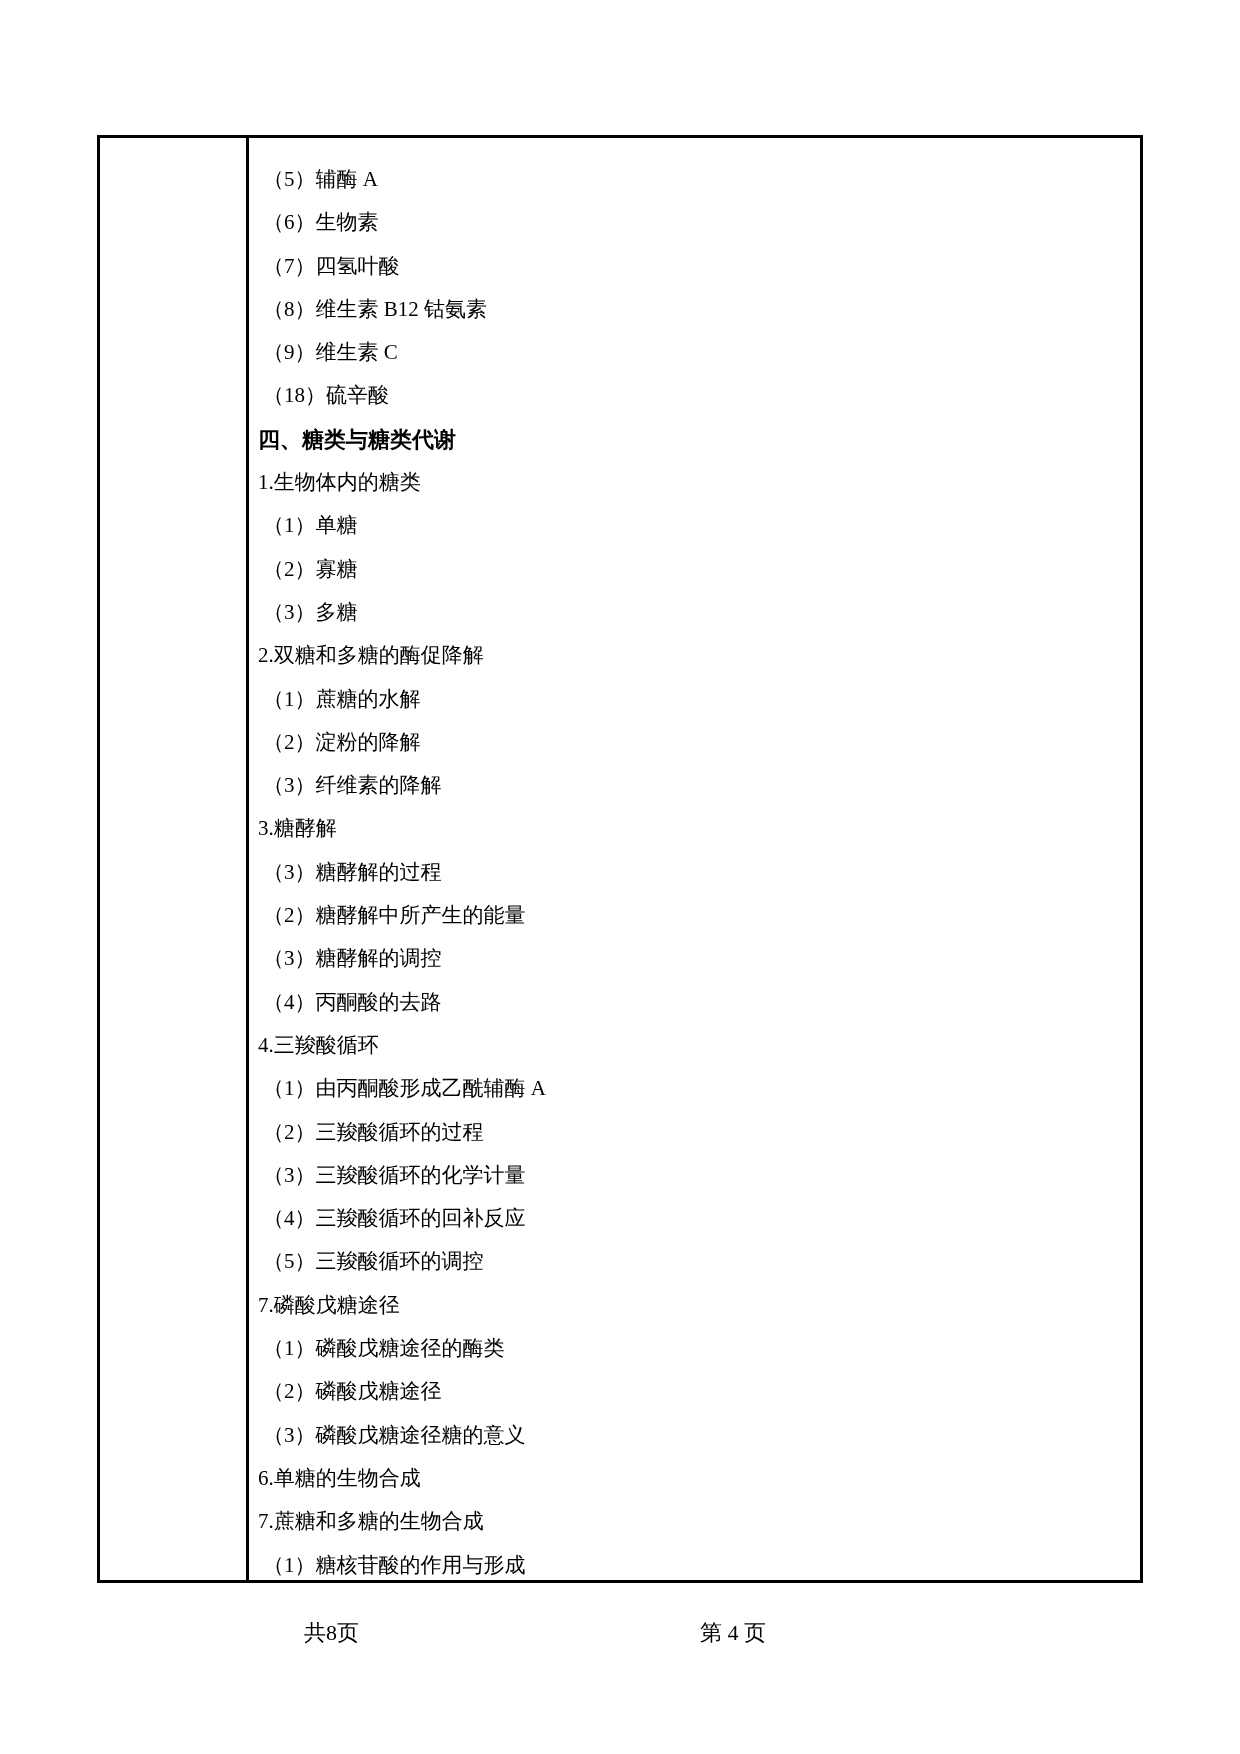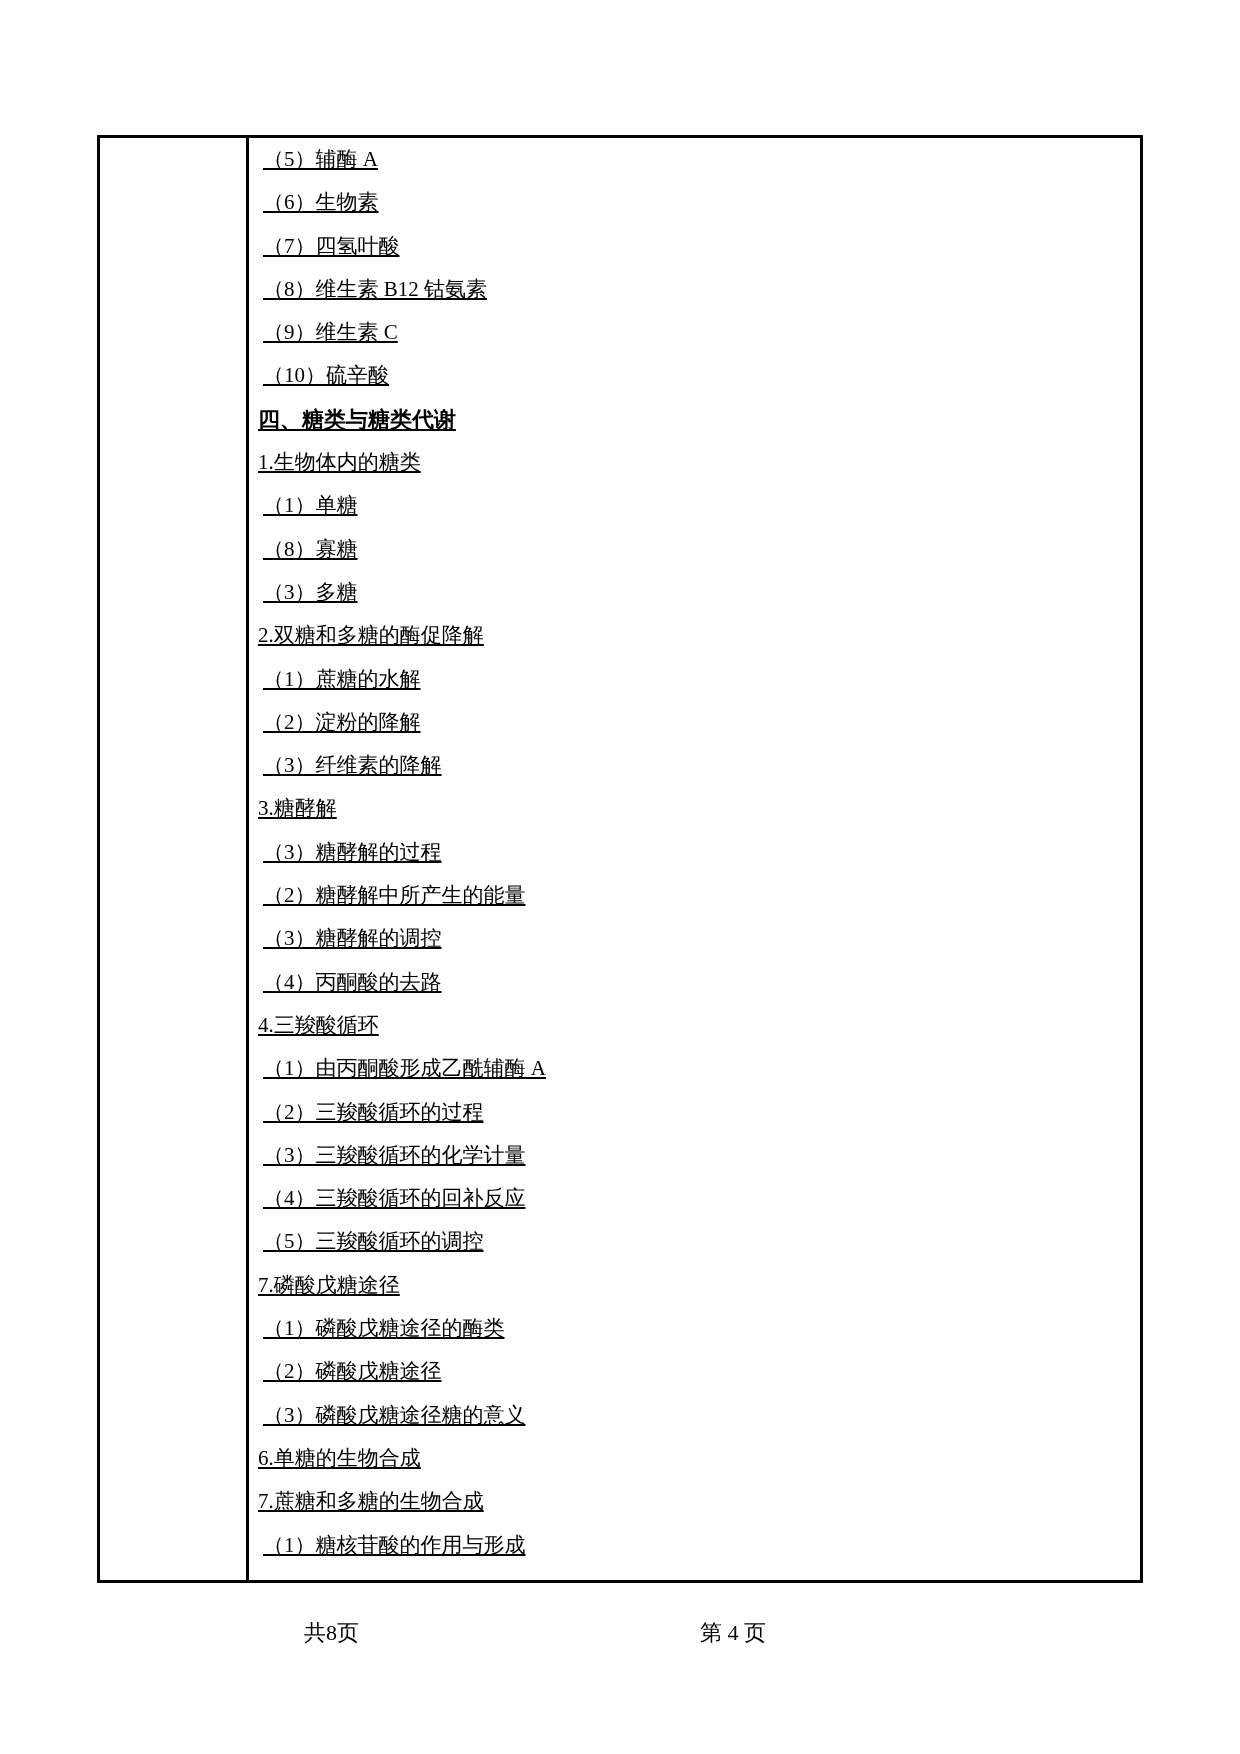--- a/index.html
+++ b/index.html
@@ -26,24 +26,23 @@
     background: #ffffff;
   }
   .cell-left {
     width: 149px;
     flex: 0 0 149px;
     border-right: 3px solid #000000;
     box-sizing: border-box;
   }
   .cell-main {
     flex: 1;
-    padding: 0 12px 0 9px;
+    padding: 20px 12px 0 9px;
     box-sizing: border-box;
     overflow: hidden;
-    text-decoration: underline;
   }
   .line {
     height: 43.3px;
     font-size: 21px;
     line-height: 43.3px;
     white-space: pre;
   }
   .line.sub {
     padding-left: 5px;
   }
@@ -74,25 +73,25 @@
 <body>
 
 <div class="doc-table">
   <div class="cell-left"></div>
   <div class="cell-main">
     <div class="line sub">（5）辅酶 A</div>
     <div class="line sub">（6）生物素</div>
     <div class="line sub">（7）四氢叶酸</div>
     <div class="line sub">（8）维生素 B12 钴氨素</div>
     <div class="line sub">（9）维生素 C</div>
-    <div class="line sub">（10）硫辛酸</div>
+    <div class="line sub">（18）硫辛酸</div>
     <div class="line section">四、糖类与糖类代谢</div>
     <div class="line num">1.生物体内的糖类</div>
     <div class="line sub">（1）单糖</div>
-    <div class="line sub">（8）寡糖</div>
+    <div class="line sub">（2）寡糖</div>
     <div class="line sub">（3）多糖</div>
     <div class="line num">2.双糖和多糖的酶促降解</div>
     <div class="line sub">（1）蔗糖的水解</div>
     <div class="line sub">（2）淀粉的降解</div>
     <div class="line sub">（3）纤维素的降解</div>
     <div class="line num">3.糖酵解</div>
     <div class="line sub">（3）糖酵解的过程</div>
     <div class="line sub">（2）糖酵解中所产生的能量</div>
     <div class="line sub">（3）糖酵解的调控</div>
     <div class="line sub">（4）丙酮酸的去路</div>

